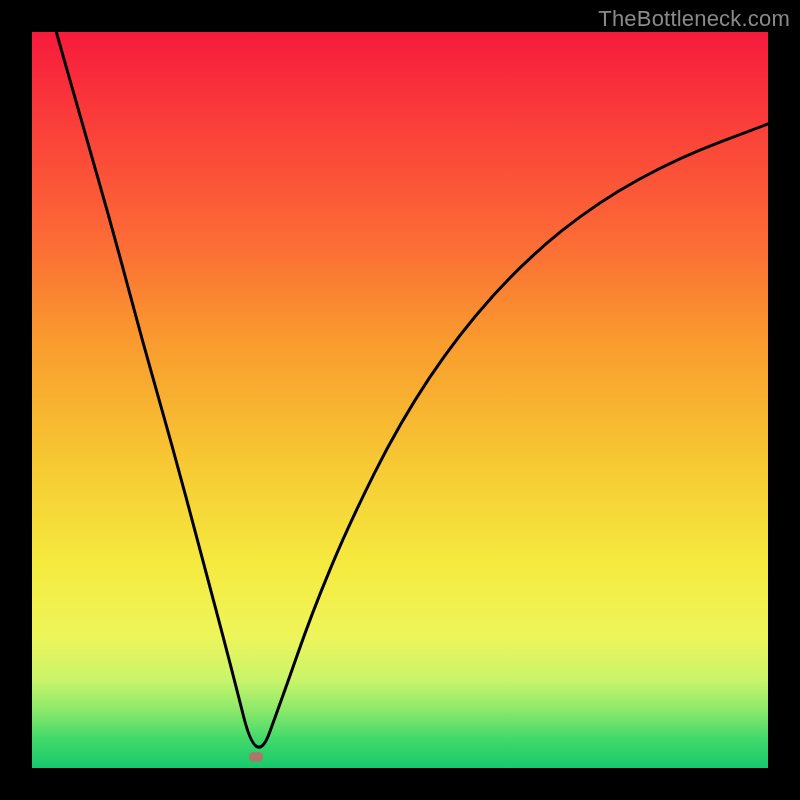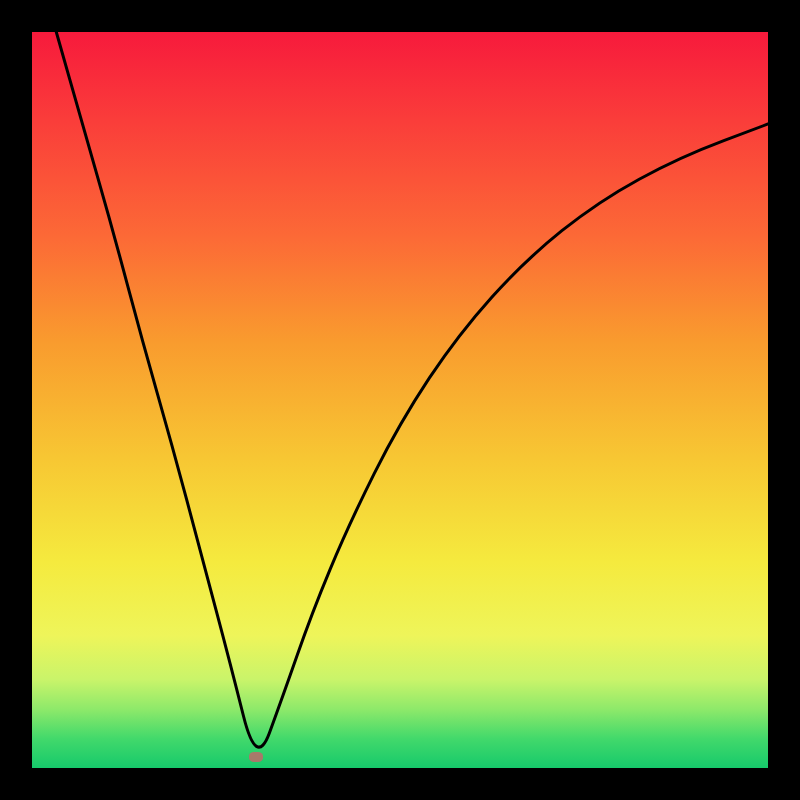--- a/index.html
+++ b/index.html
@@ -69,13 +69,14 @@
 </head>
 <body>
 
 <div class="frame">
   <div class="plot-area">
     <svg class="curve" width="736" height="736" viewBox="0 0 736 736">
       <path id="curve-path" fill="none" stroke="#000000" stroke-width="3" stroke-linecap="round" stroke-linejoin="round" d="M 24.3 0.0 Q 24.3 0.0 37.9 47.8 Q 51.5 95.7 66.2 147.2 Q 81.0 198.7 95.7 253.9 Q 110.4 309.1 125.1 360.6 Q 139.8 412.2 154.6 467.4 Q 169.3 522.6 184.0 577.8 Q 198.7 633.0 211.6 684.5 Q 224.5 736.0 237.4 701.0 Q 250.2 666.1 265.0 623.8 Q 279.7 581.4 298.1 537.3 Q 316.5 493.1 342.2 441.6 Q 368.0 390.1 397.4 345.9 Q 426.9 301.8 460.0 265.0 Q 493.1 228.2 529.9 198.7 Q 566.7 169.3 607.2 147.2 Q 647.7 125.1 691.8 108.6 T 736.0 92.0"></path>
     </svg>
     <div class="marker" id="min-marker" style="left: 224.48px; top: 724.96px; background: rgb(192, 106, 106);"></div>
   </div>
+  <div class="watermark">TheBottleneck.com</div>
 </div>
 
 </body></html>

